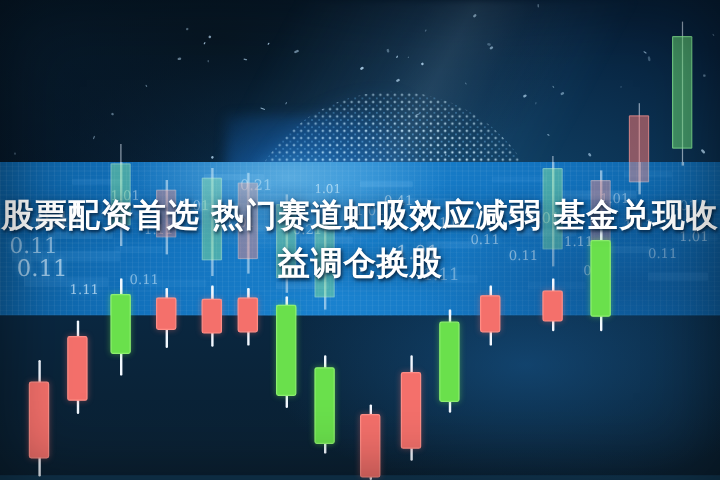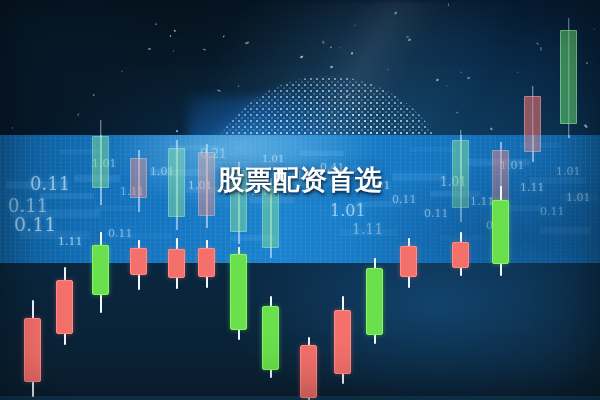--- a/index.html
+++ b/index.html
@@ -510,17 +510,18 @@
         <div class="wick" style="top: 232px; height: 44px;"></div>
         <div class="body" style="top: 242px; height: 24px;"></div>
       </div>
       <div class="candle up" style="left: 492px; top: 0px; width: 17px; height: 400px;">
         <div class="wick" style="top: 186px; height: 90px;"></div>
         <div class="body" style="top: 200px; height: 62px;"></div>
       </div>
     </div>
 
   <div id="title">
-    <span class="l2">股票配资首选</span>
+    <span class="l1">股票配资首选 热门赛道虹吸效应减弱 基金兑现收</span>
+    <span class="l2">益调仓换股</span>
   </div>
 
   <div id="vignette"></div>
 </div>
 
 </body></html>

